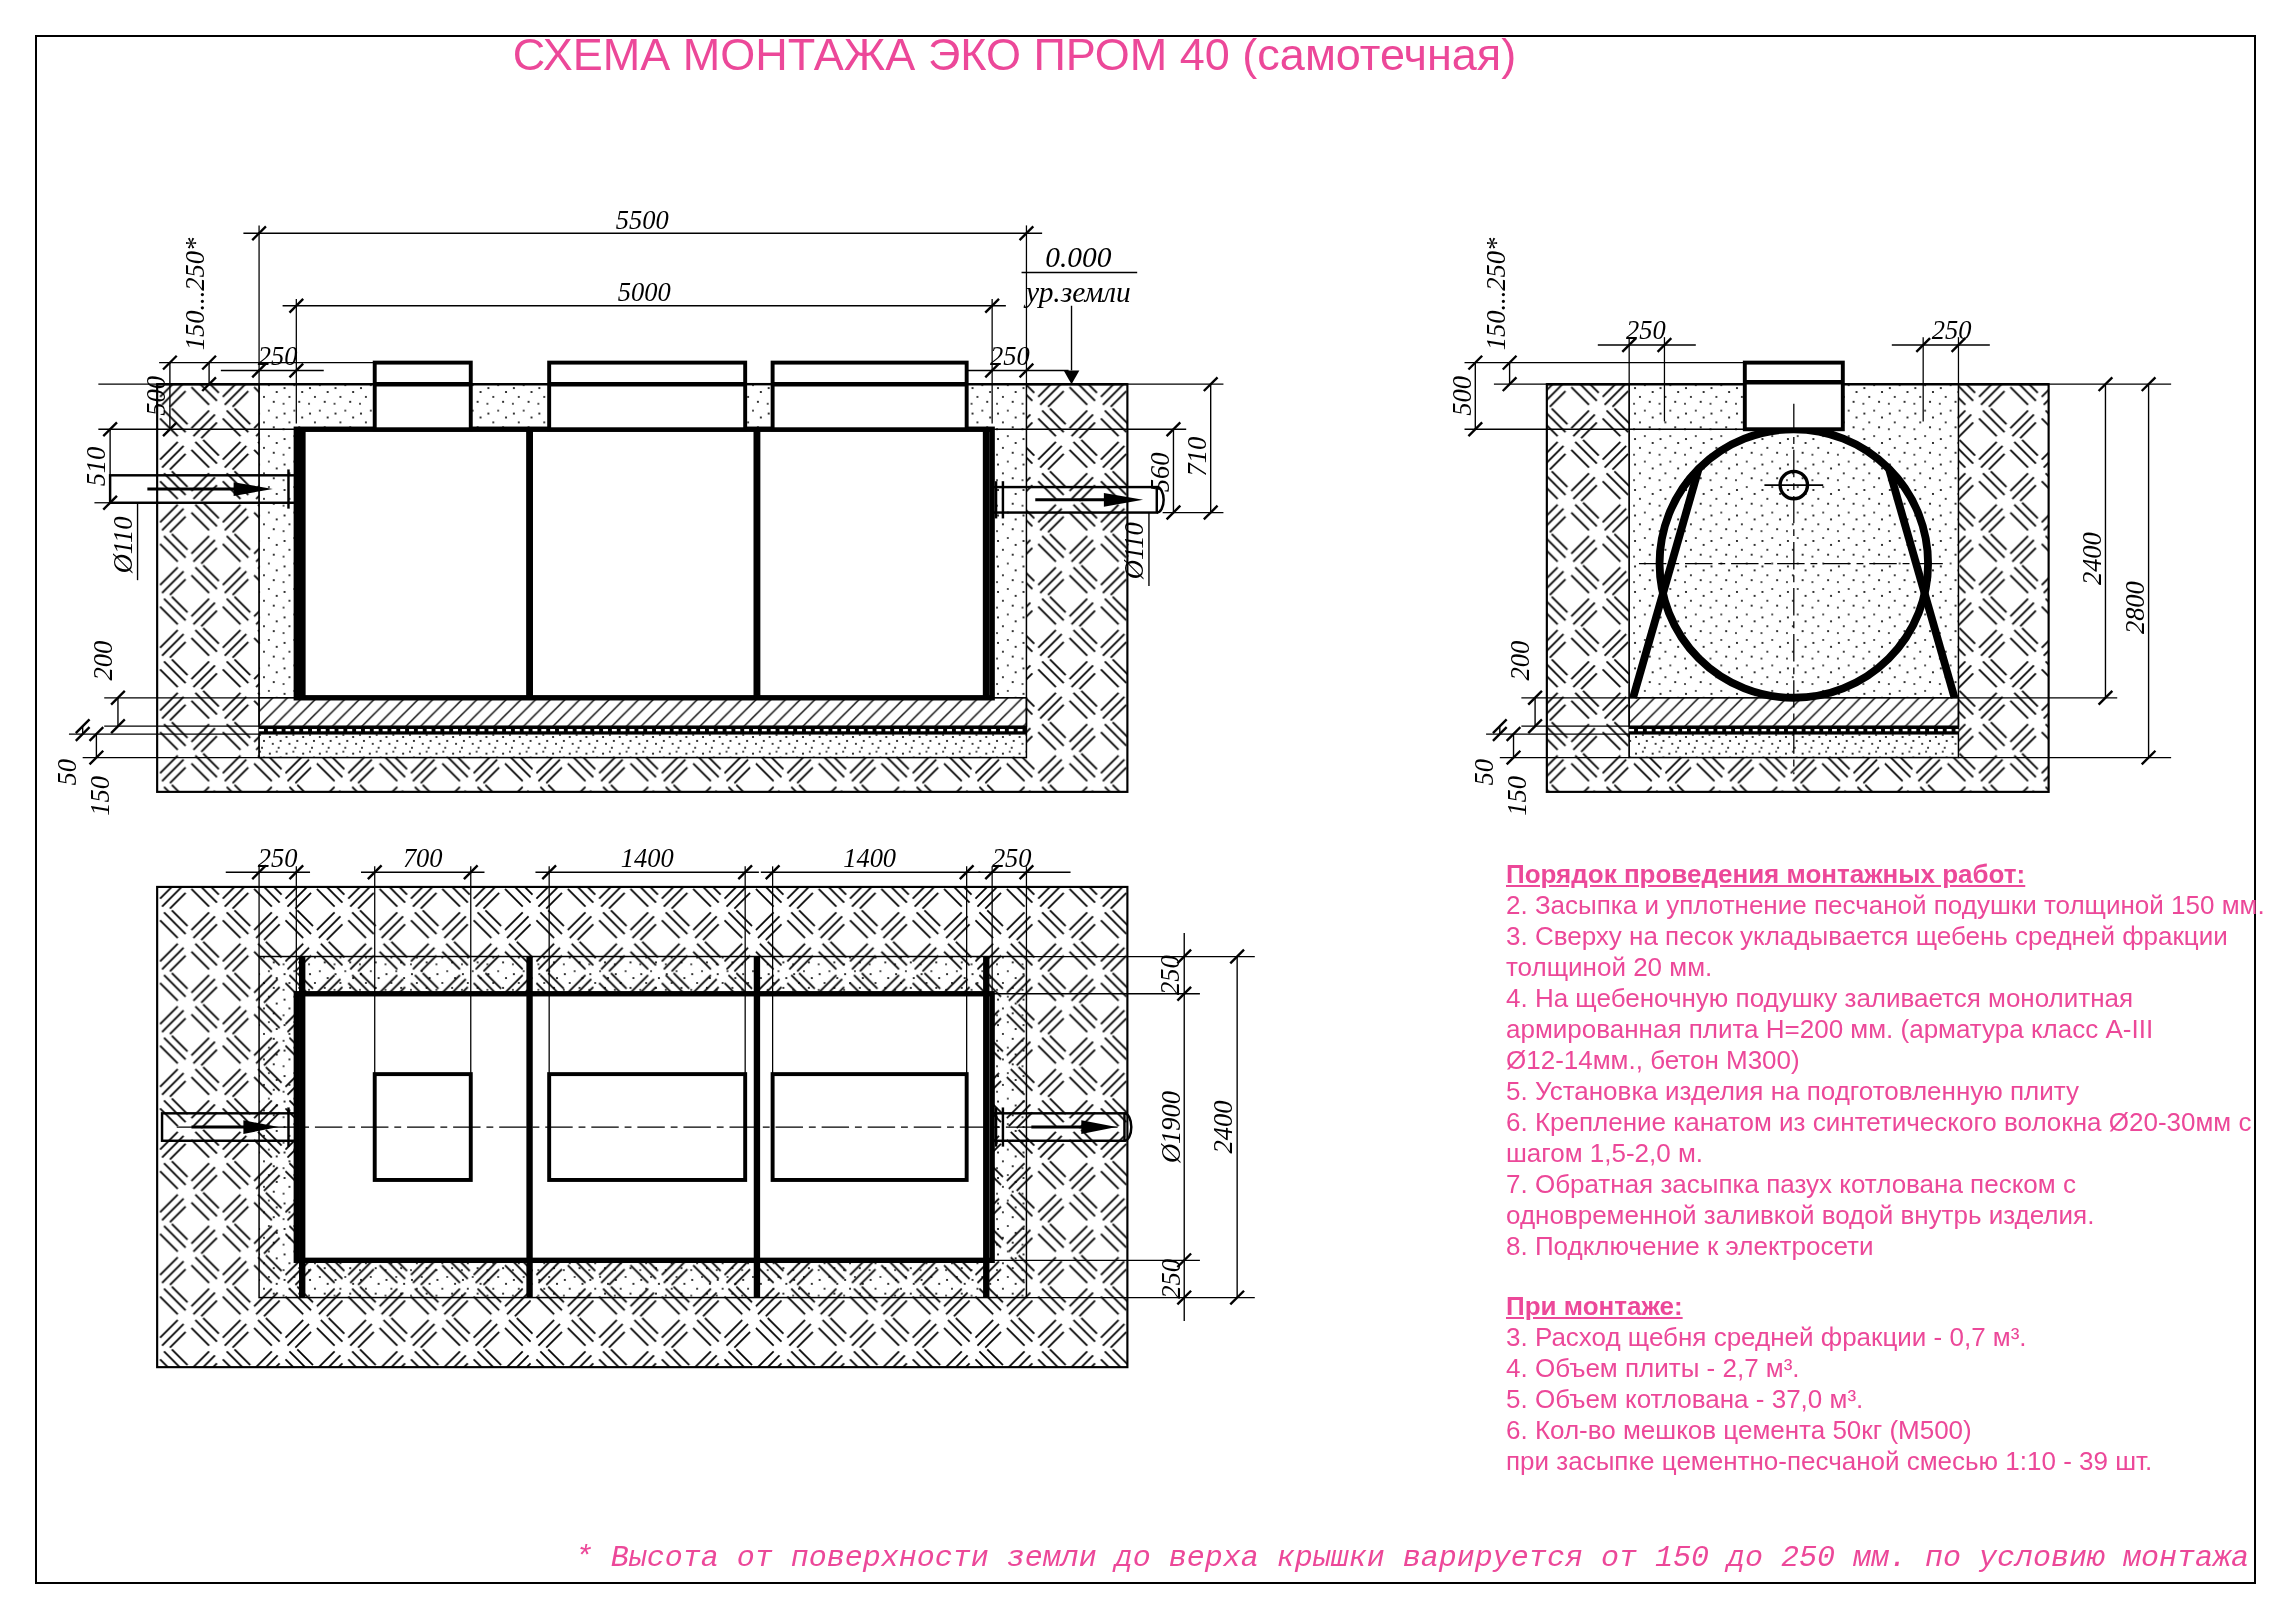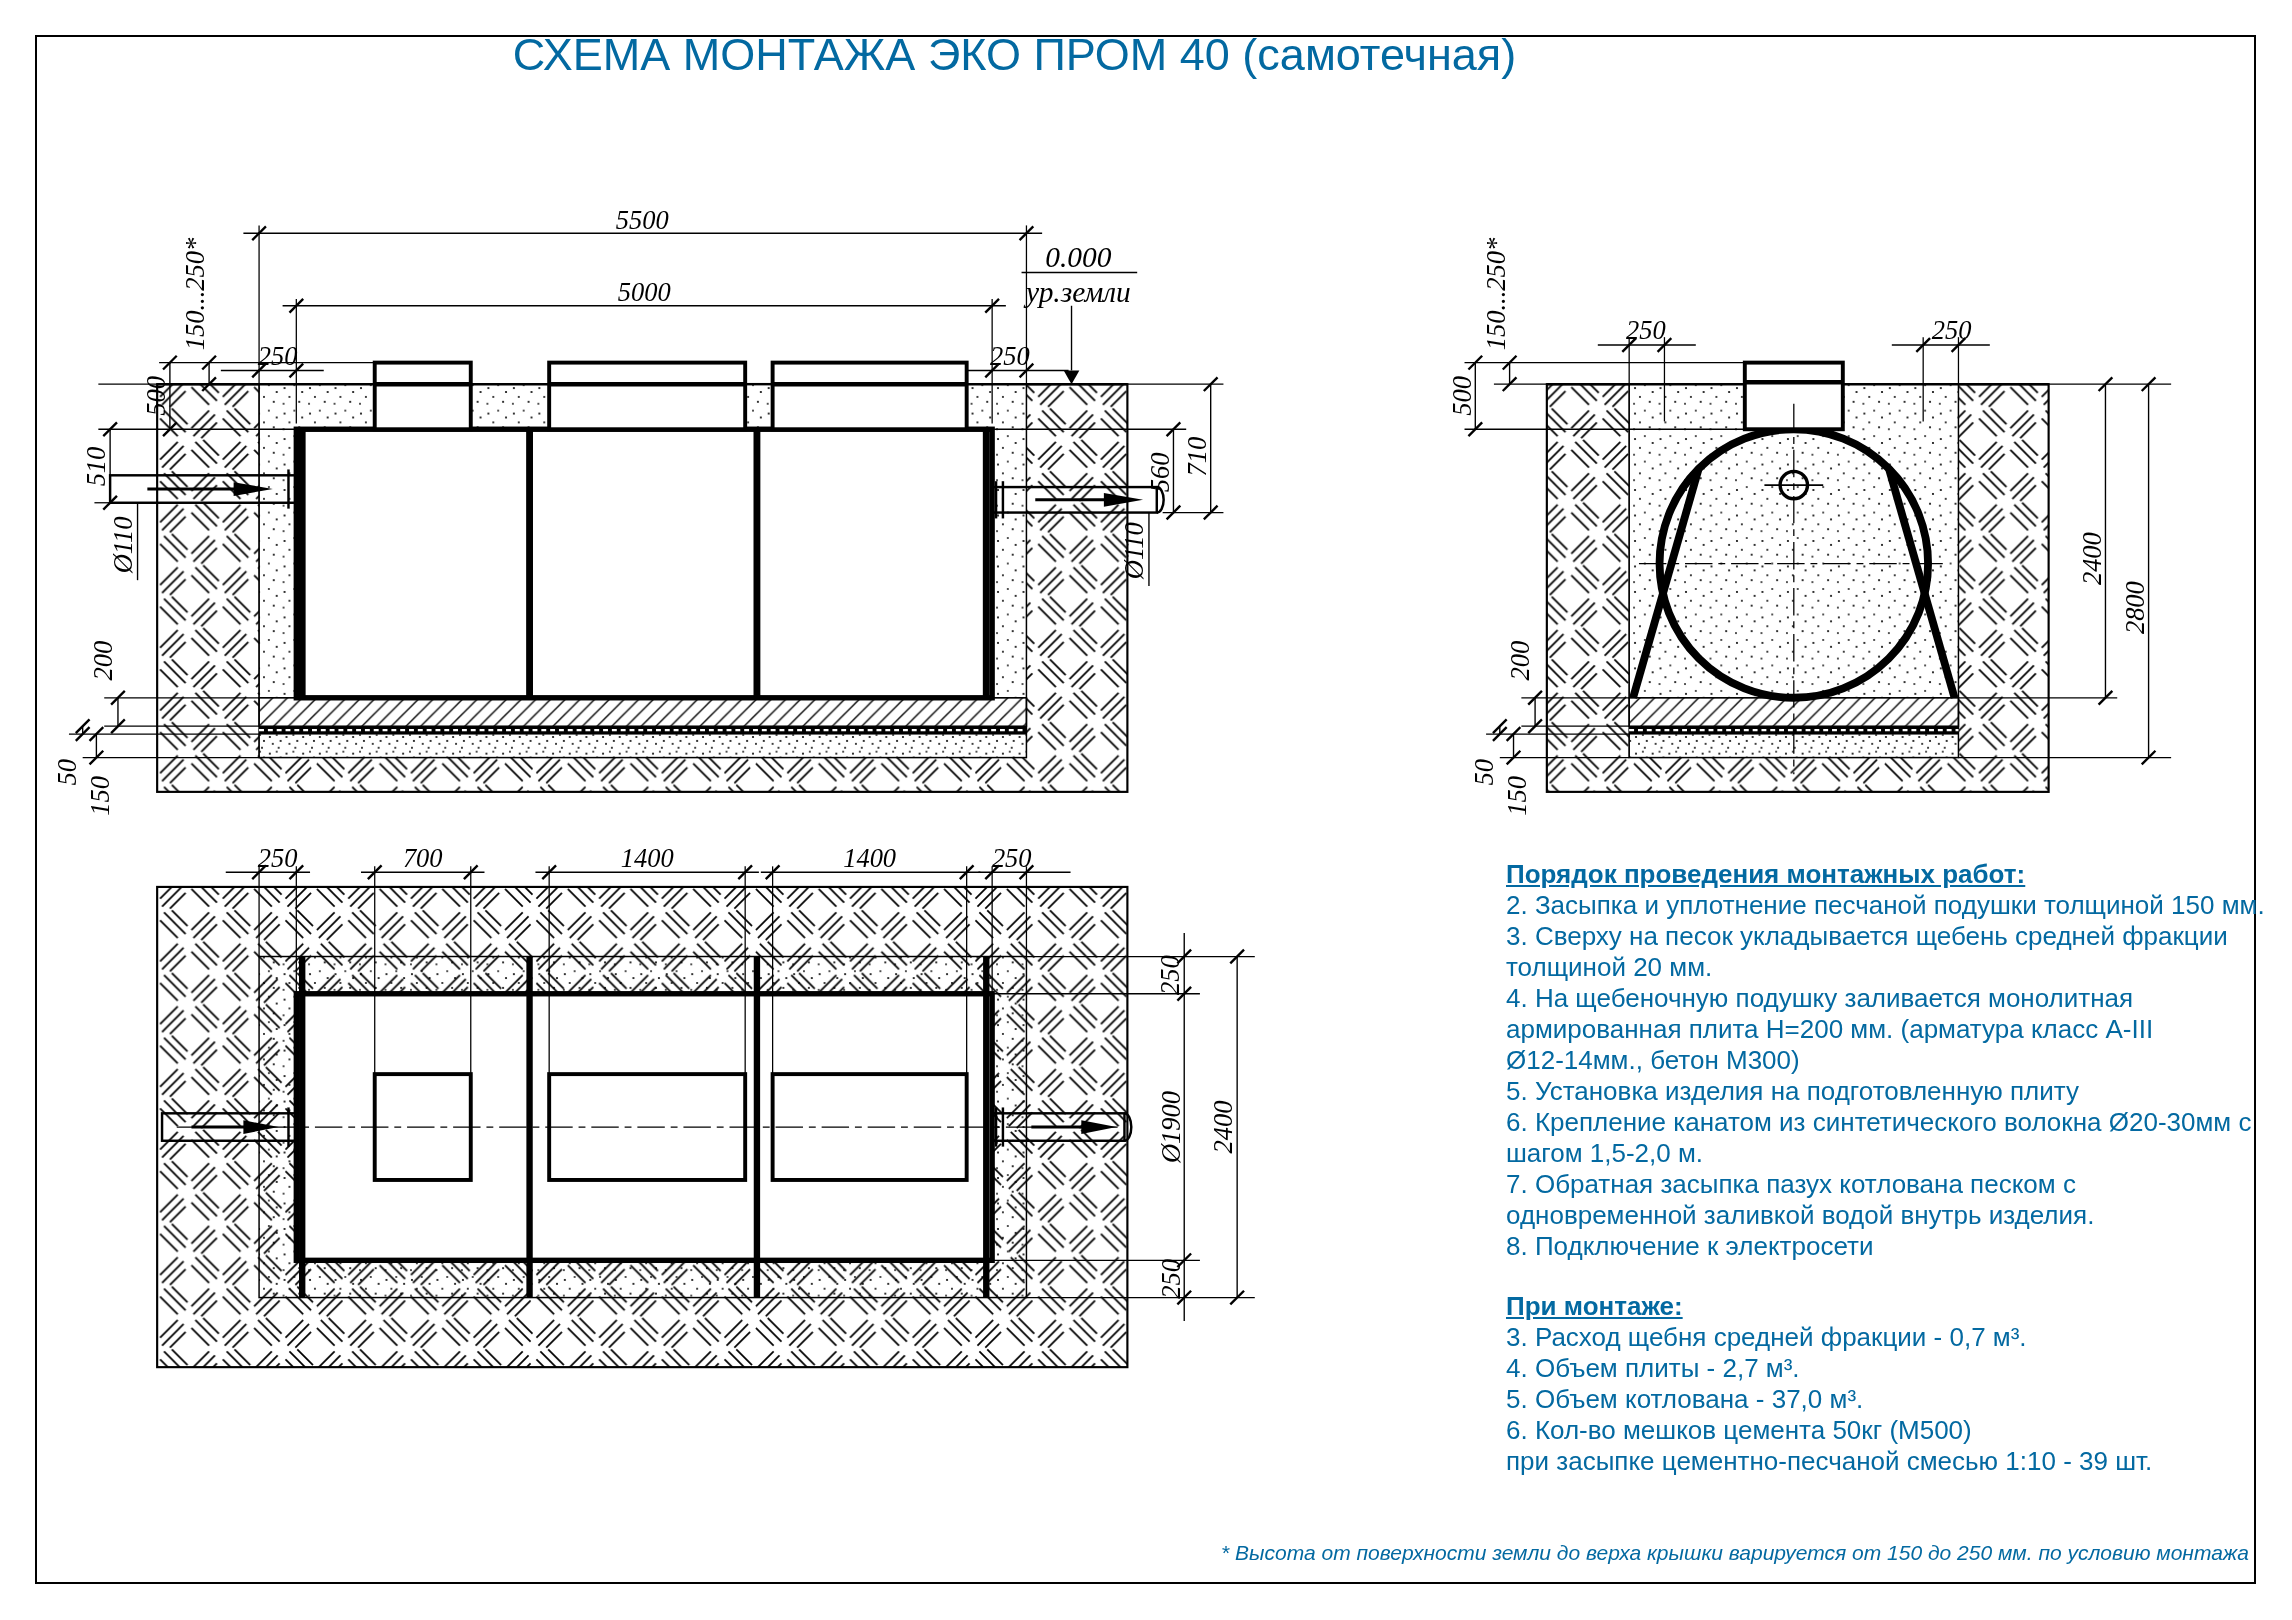--- a/index.html
+++ b/index.html
@@ -1,17 +1,17 @@
 <!DOCTYPE html>
 <html><head>
 <meta charset="utf-8">
 <style>
   html,body{margin:0;padding:0;background:#e8e8e8;}
   .page{position:relative;width:2293px;height:1620px;background:#fff;overflow:hidden;
-        font-family:"Liberation Sans",sans-serif;color:#0369a1;}
+        font-family:"Liberation Sans",sans-serif;color:#ec4899;}
   .frame{position:absolute;left:35px;top:35px;width:2221px;height:1549px;
          border:2.9px solid #000;box-sizing:border-box;}
   .title{position:absolute;left:0;top:29px;width:2029px;text-align:center;
          font-size:45px;font-family:"Liberation Sans",sans-serif;}
   svg{position:absolute;left:0;top:0;}
   .s1{stroke:#000;stroke-width:1.3;fill:none}
   .s2{stroke:#000;stroke-width:2.5;fill:none}
   .s4{stroke:#000;stroke-width:4;fill:#fff}
   .s4n{stroke:#000;stroke-width:4.5;fill:none}
   .s5{stroke:#000;stroke-width:5.5;fill:#fff}
@@ -21,21 +21,21 @@
   .cl{stroke:#000;stroke-width:1.3;fill:none;stroke-dasharray:28 6 7 6}
   .dtxt{font:italic 27px "Liberation Serif",serif;fill:#000;text-anchor:middle;dominant-baseline:central;}
   .ltxt{font:italic 30px "Liberation Serif",serif;fill:#000;text-anchor:middle;dominant-baseline:central;}
   .blk{fill:#000;stroke:none}
   .textblock{position:absolute;left:1506px;top:859px;width:774px;
              font-size:26px;line-height:31px;font-family:"Liberation Sans",sans-serif;}
   .tb-head{font-weight:bold;text-decoration:underline;}
   .tb-item{white-space:pre-line;}
   .tb-gap{height:29px;}
   .footnote{position:absolute;left:490px;right:44px;top:1541px;text-align:right;
-            font-style:italic;font-size:21px;font-family:Liberation Sans, sans-serif;}
+            font-style:italic;font-size:30px;font-family:Liberation Mono, monospace;}
 </style>
 </head>
 <body>
 
 <div class="page">
   <div class="frame"></div>
   <div class="title">СХЕМА МОНТАЖА ЭКО ПРОМ 40 (самотечная)</div>
 
   <svg width="2293" height="1620" viewBox="0 0 2339 1653">
     <defs>

